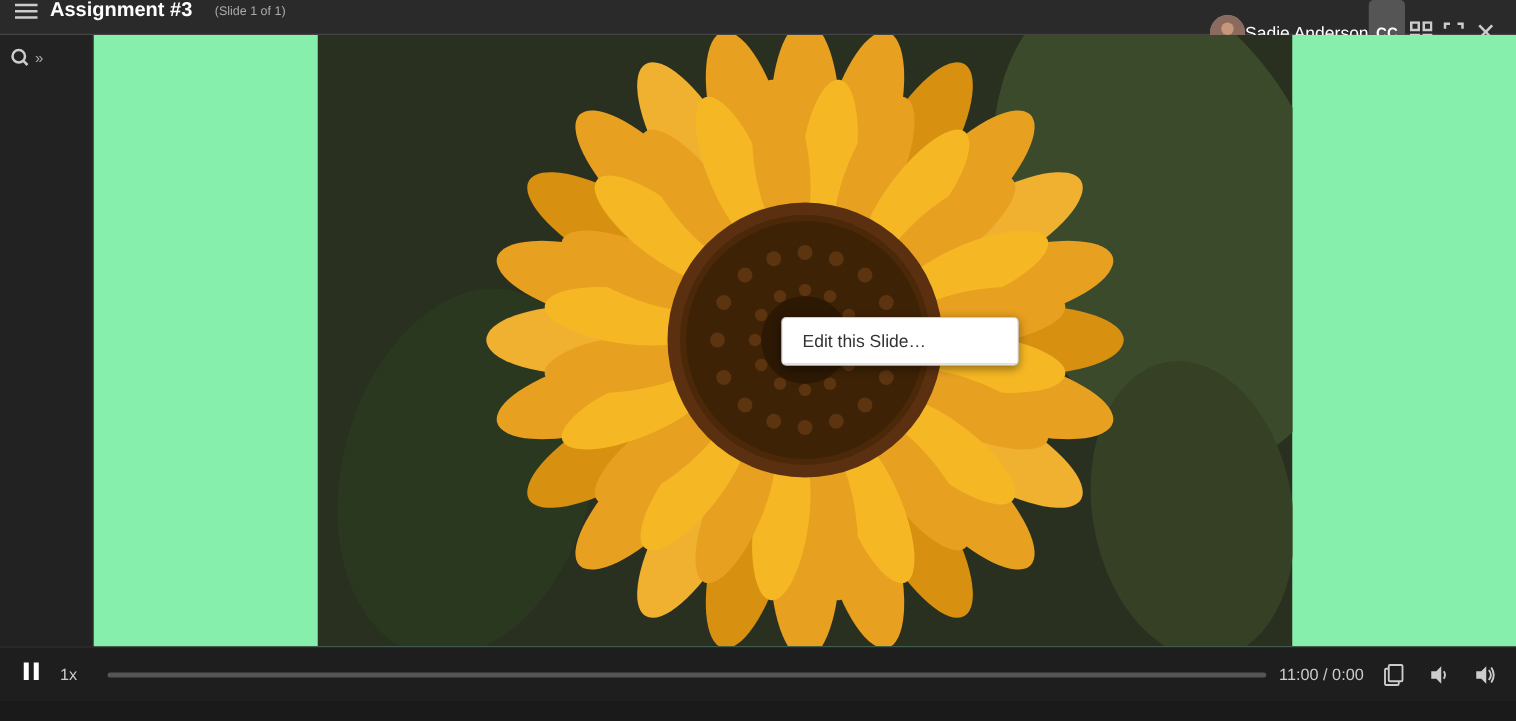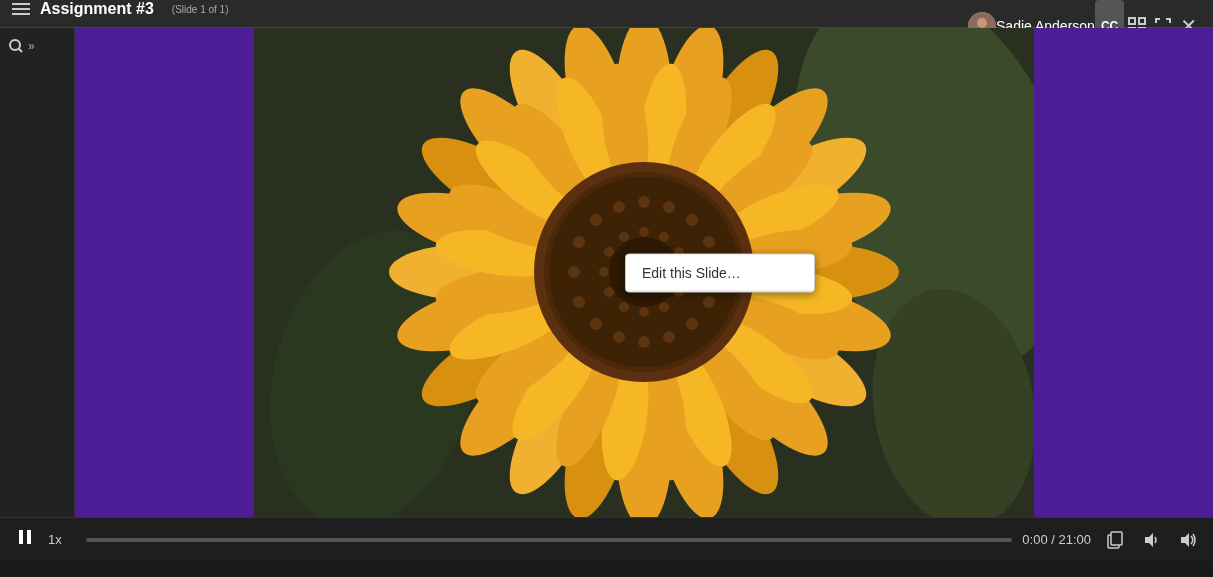--- a/index.html
+++ b/index.html
@@ -122,21 +122,21 @@
     }
     .sidebar-chevron {
       font-size: 12px;
       color: #aaa;
     }
 
     
     .video-area {
       flex: 1;
       position: relative;
-      background: #4c1d95;
+      background: #86efac;
       display: flex;
       align-items: center;
       justify-content: center;
       overflow: hidden;
     }
 
     
     .sunflower-bg {
       position: absolute;
       top: 0; left: 0; right: 0; bottom: 0;
@@ -412,21 +412,21 @@
   <button class="play-btn">
     <svg width="18" height="18" viewBox="0 0 18 18" fill="white">
       <rect x="3" y="2" width="4" height="14"></rect>
       <rect x="11" y="2" width="4" height="14"></rect>
     </svg>
   </button>
   <span class="speed-label">1x</span>
   <div class="progress-bar-container">
     <div class="progress-bar-fill"></div>
   </div>
-  <span class="time-label">0:00 / 21:00</span>
+  <span class="time-label">11:00 / 0:00</span>
   <button class="bottom-icon-btn">
     <svg width="20" height="20" viewBox="0 0 20 20" fill="none">
       <rect x="3" y="5" width="11" height="13" rx="1" stroke="#ccc" stroke-width="1.5"></rect>
       <rect x="6" y="2" width="11" height="13" rx="1" stroke="#ccc" stroke-width="1.5" fill="#1e1e1e"></rect>
     </svg>
   </button>
   <button class="bottom-icon-btn">
     <svg width="18" height="18" viewBox="0 0 18 18" fill="none">
       <polygon points="2,6 6,6 10,2 10,16 6,12 2,12" fill="#ccc"></polygon>
       <path d="M12,6 Q14,9 12,12" stroke="#ccc" stroke-width="1.5" fill="none"></path>

